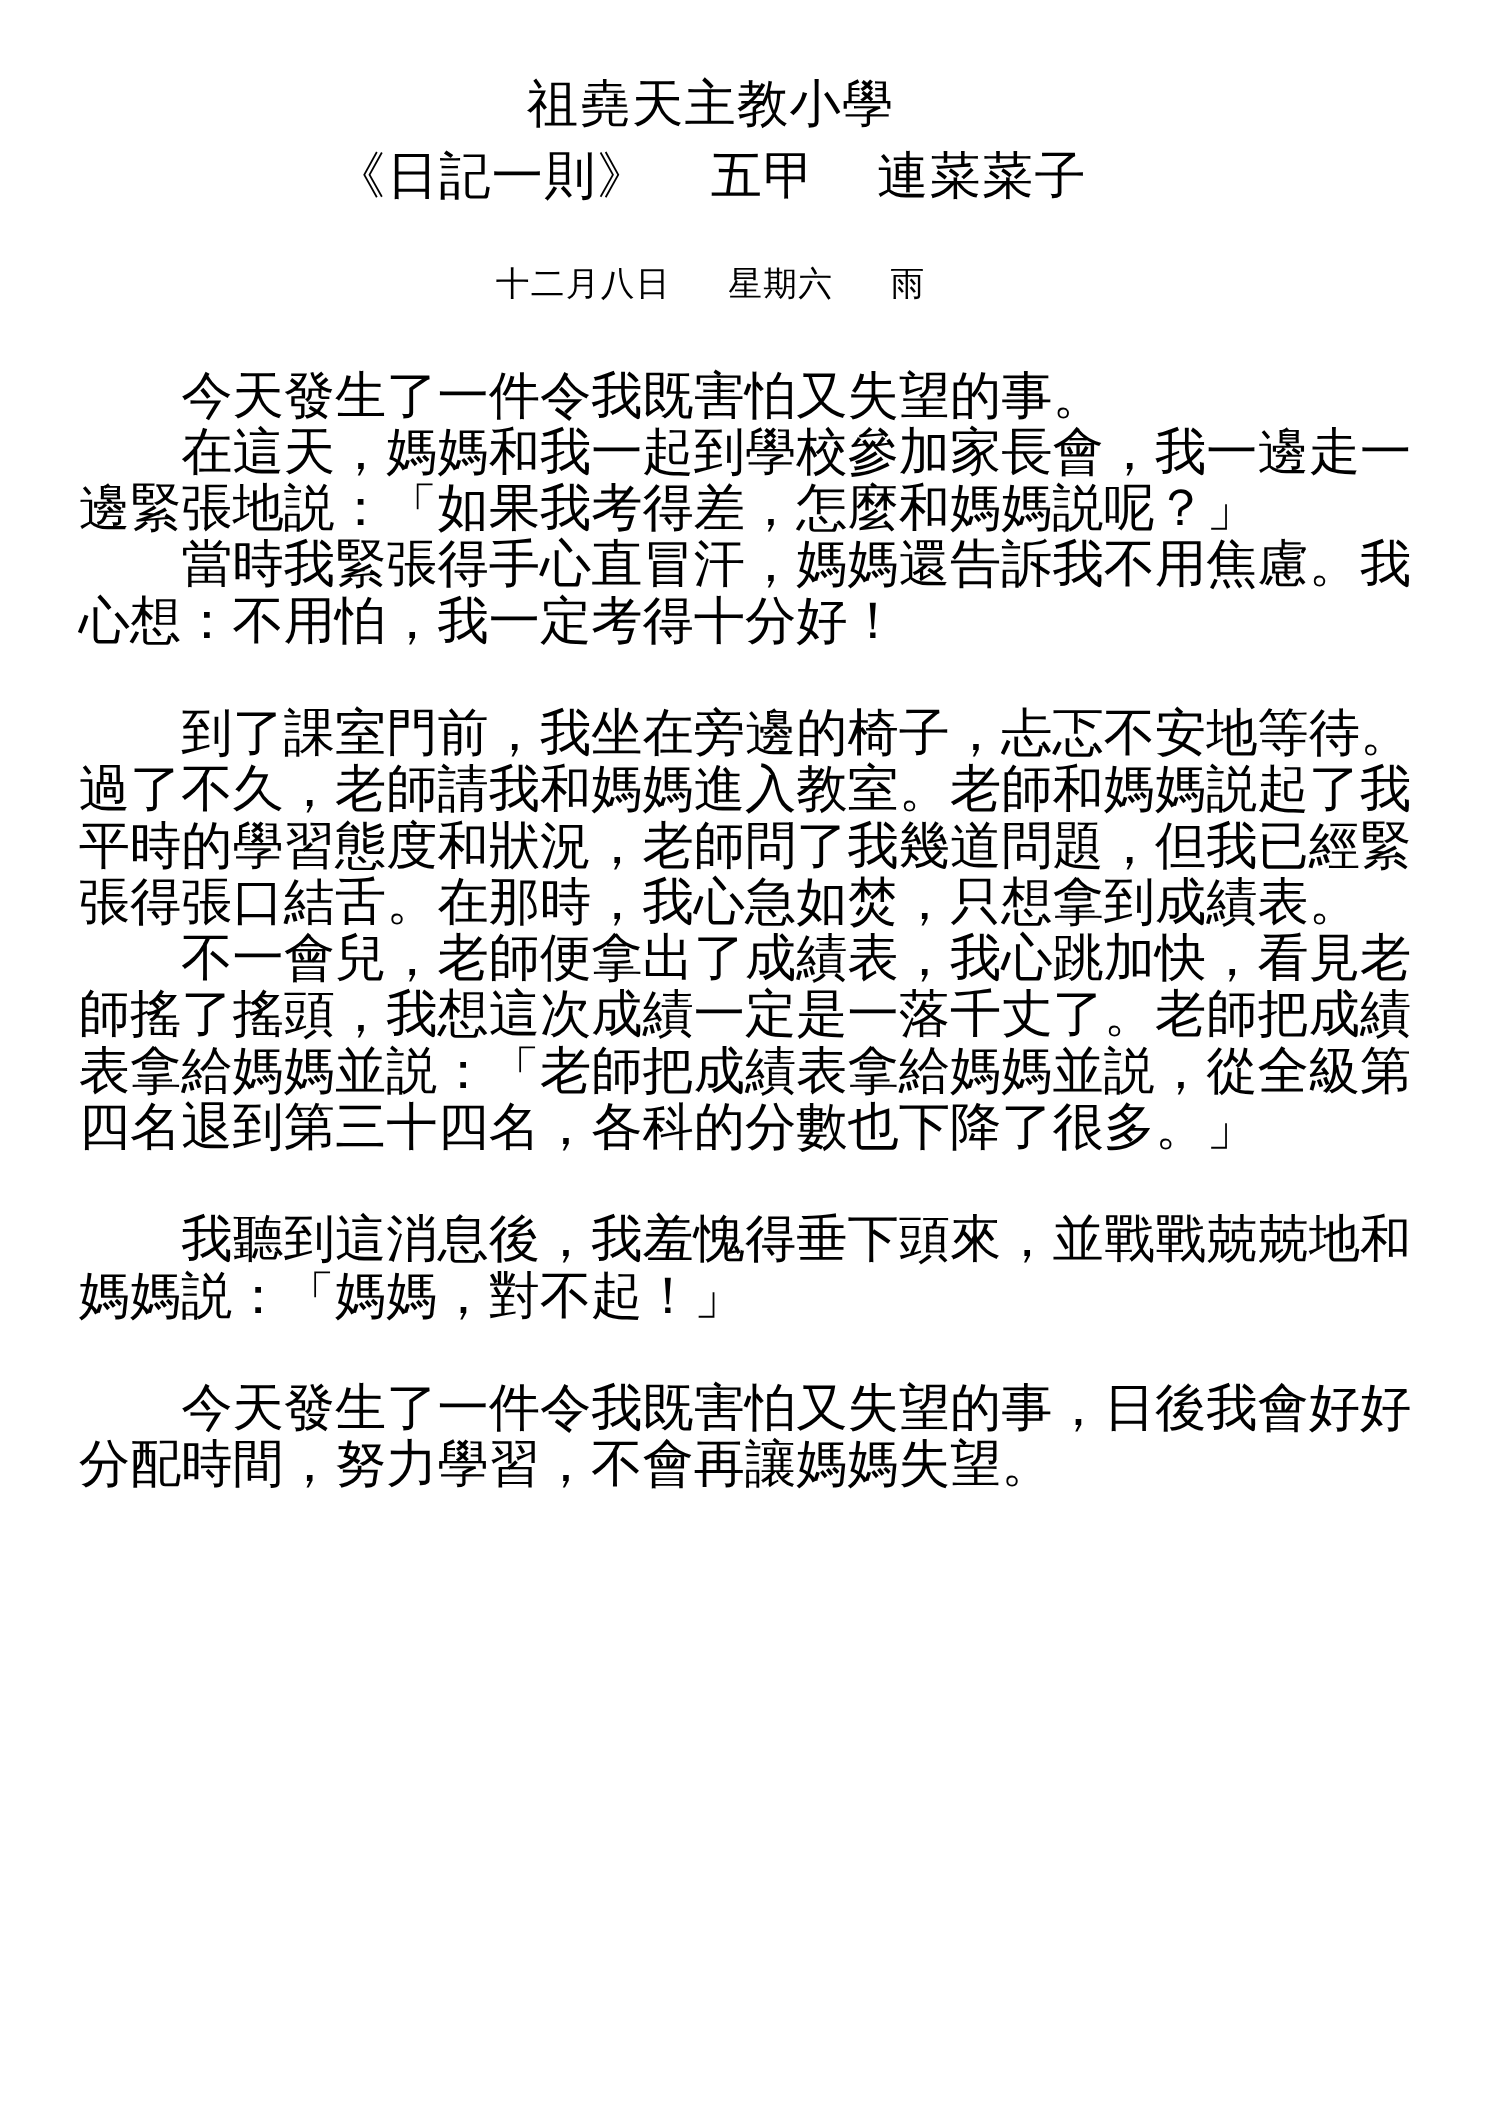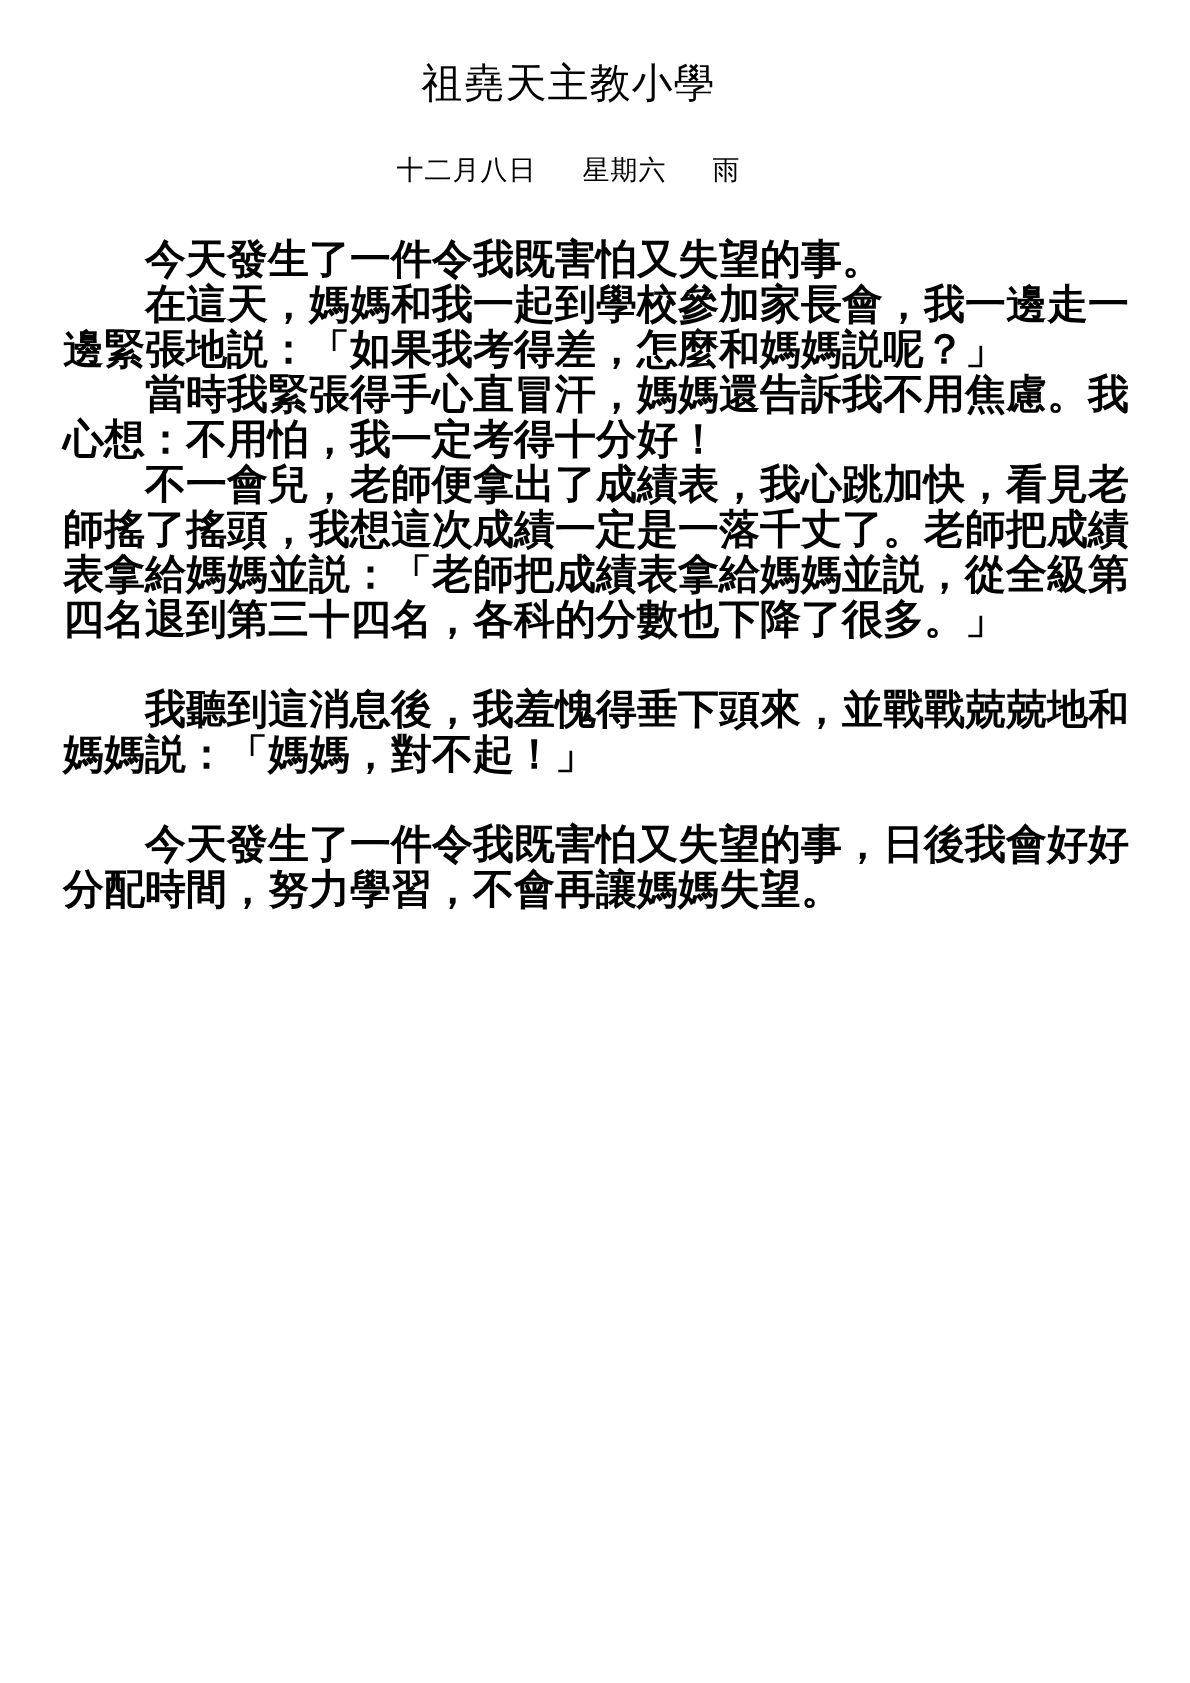--- a/index.html
+++ b/index.html
@@ -40,48 +40,52 @@
     letter-spacing: 1px;
   }
   .date-line .seg-gap2 {
     margin-left: 1.7em;
   }
   .essay-body {
     margin: 38px 59px 16px 63px;
     width: 1068px;
     font-size: 41px;
     line-height: 45px;
-    font-weight: 700;
+    font-weight: 400;
     text-align: left;
     word-break: normal;
     line-break: strict;
   }
   .para {
     margin: 0;
     text-indent: 2em;
   }
   .para.gap-above {
     margin-top: 45px;
   }
 </style>
 </head>
 <body>
 
 <div class="page">
 
   <div class="header">
     <div class="school-line">祖堯天主教小學</div>
+    <div class="title-line">
+      <span>《日記一則》</span><span class="seg-gap">五甲</span><span class="seg-gap">連菜菜子</span>
+    </div>
   </div>
 
   <div class="date-line">
     <span>十二月八日</span><span class="seg-gap2">星期六</span><span class="seg-gap2">雨</span>
   </div>
 
   <div class="essay-body">
     <p class="para">今天發生了一件令我既害怕又失望的事。</p>
     <p class="para">在這天，媽媽和我一起到學校參加家長會，我一邊走一邊緊張地説：「如果我考得差，怎麼和媽媽説呢？」</p>
     <p class="para">當時我緊張得手心直冒汗，媽媽還告訴我不用焦慮。我心想：不用怕，我一定考得十分好！</p>
+    <p class="para gap-above">到了課室門前，我坐在旁邊的椅子，忐忑不安地等待。過了不久，老師請我和媽媽進入教室。老師和媽媽説起了我平時的學習態度和狀況，老師問了我幾道問題，但我已經緊張得張口結舌。在那時，我心急如焚，只想拿到成績表。</p>
     <p class="para">不一會兒，老師便拿出了成績表，我心跳加快，看見老師搖了搖頭，我想這次成績一定是一落千丈了。老師把成績表拿給媽媽並説：「老師把成績表拿給媽媽並説，從全級第四名退到第三十四名，各科的分數也下降了很多。」</p>
     <p class="para gap-above">我聽到這消息後，我羞愧得垂下頭來，並戰戰兢兢地和媽媽説：「媽媽，對不起！」</p>
     <p class="para gap-above">今天發生了一件令我既害怕又失望的事，日後我會好好分配時間，努力學習，不會再讓媽媽失望。</p>
   </div>
 
 </div>
 
 </body></html>

